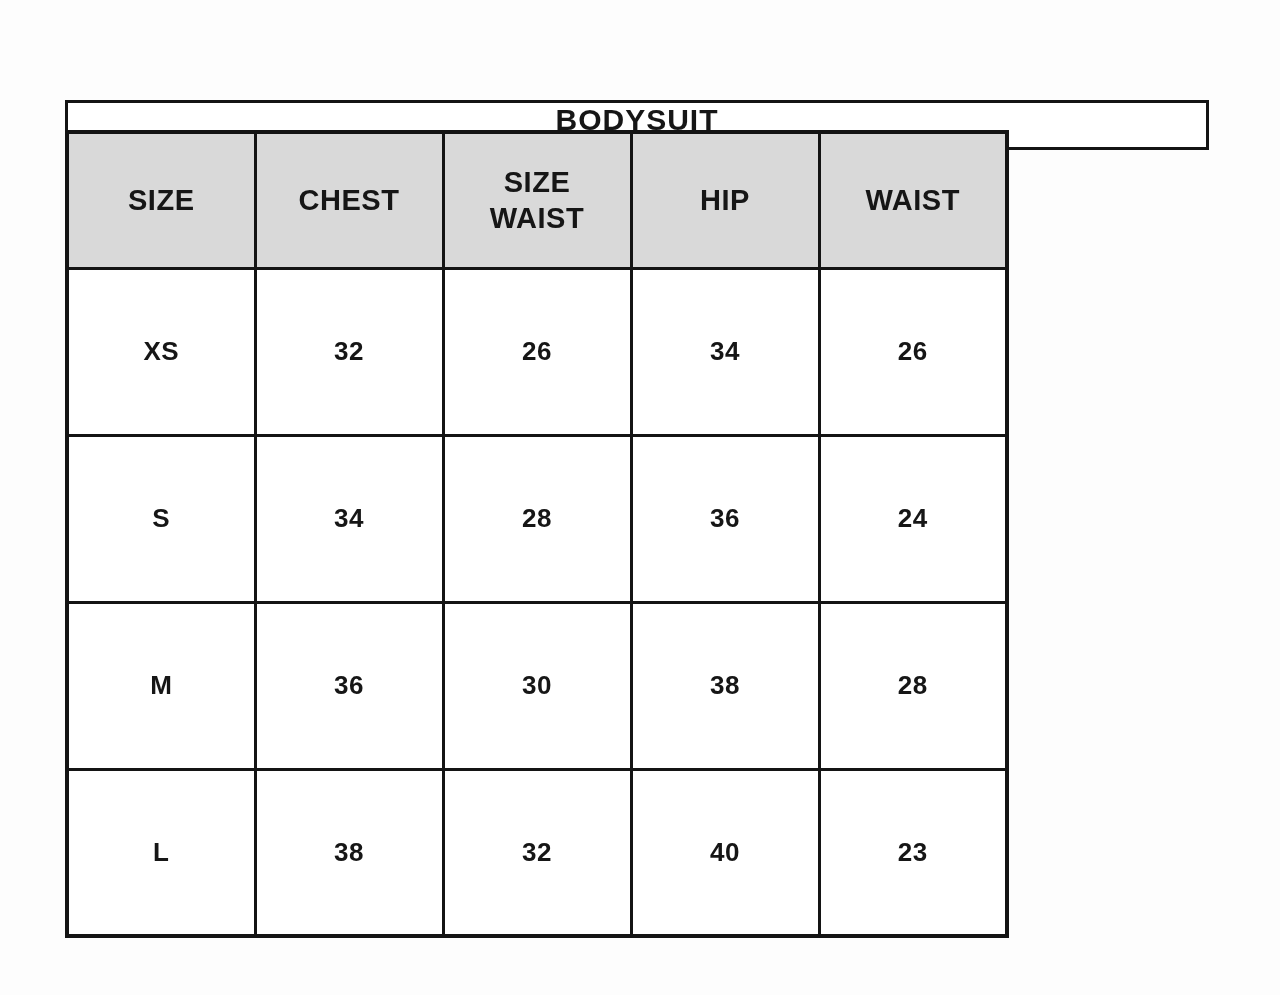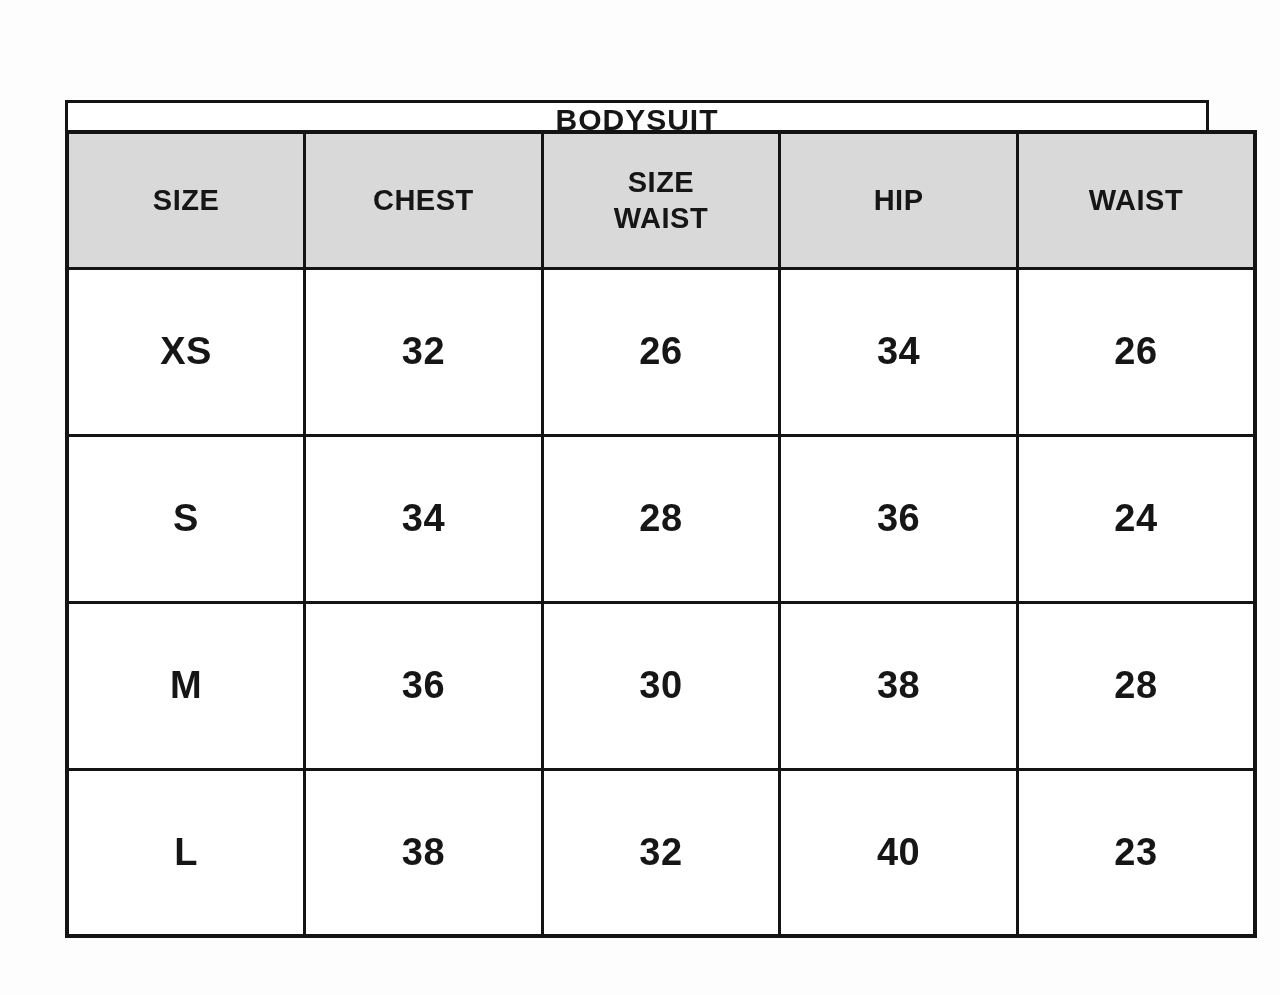--- a/index.html
+++ b/index.html
@@ -27,21 +27,21 @@
   }
   .title-text {
     font-size: 30px;
     font-weight: bold;
     letter-spacing: 1px;
   }
   .size-table {
     position: absolute;
     left: 65px;
     top: 130px;
-    width: 1192px;
+    width: 944px;
     height: 808px;
     border-collapse: collapse;
     table-layout: fixed;
     border: 4px solid var(--border, #141414);
   }
   .size-table th,
   .size-table td {
     border: 3px solid var(--border, #141414);
     text-align: center;
     vertical-align: middle;
@@ -54,21 +54,21 @@
     font-weight: bold;
     letter-spacing: 0.5px;
   }
   .size-table th .hlabel {
     display: inline-block;
     max-width: 160px;
     line-height: 1.25;
   }
   .size-table td {
     background: var(--cell-bg, #ffffff);
-    font-size: 38px;
+    font-size: 26px;
     font-weight: bold;
     letter-spacing: 0.5px;
   }
 </style>
 </head>
 <body>
 
 <div class="page">
 
   <div class="title-box">

